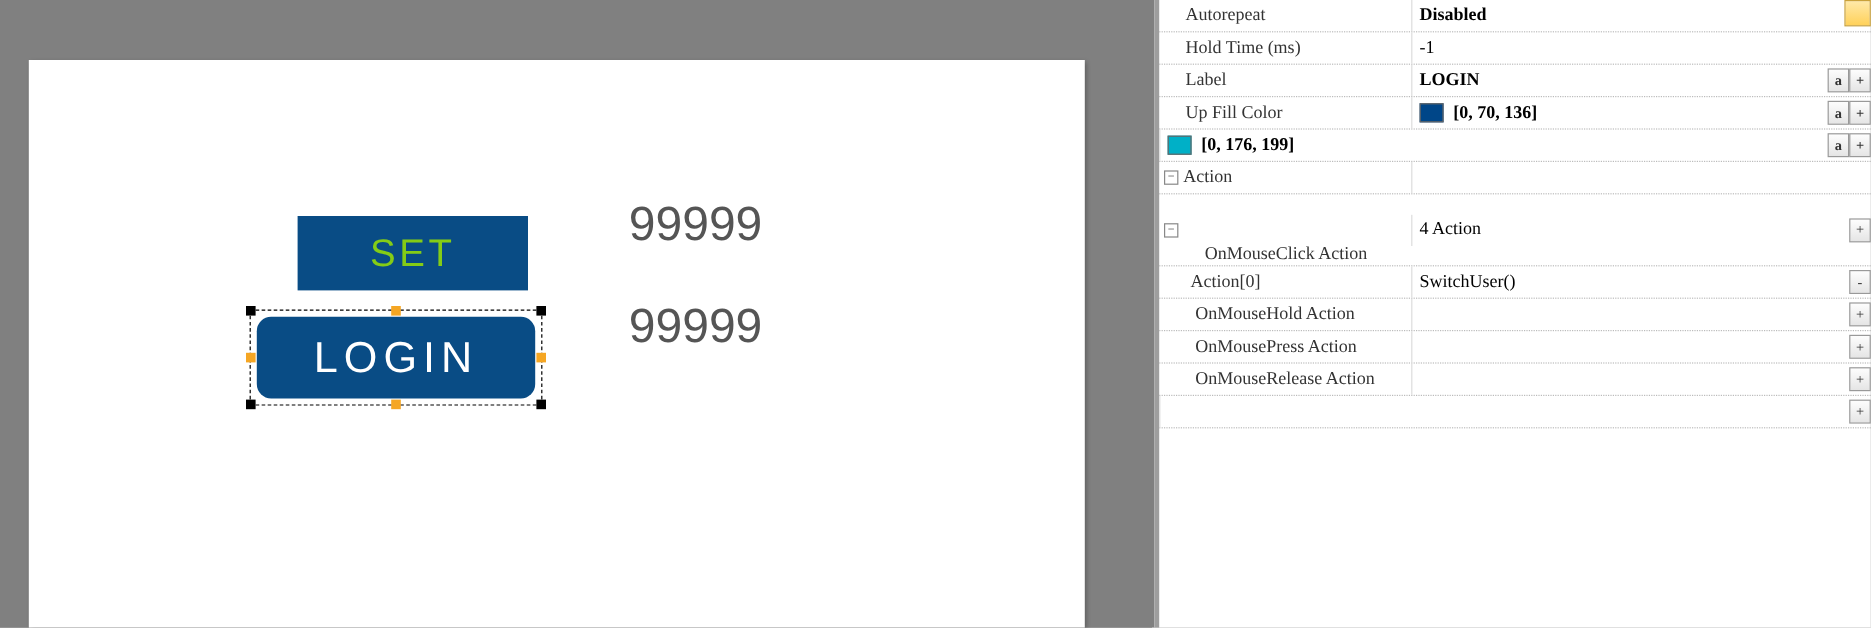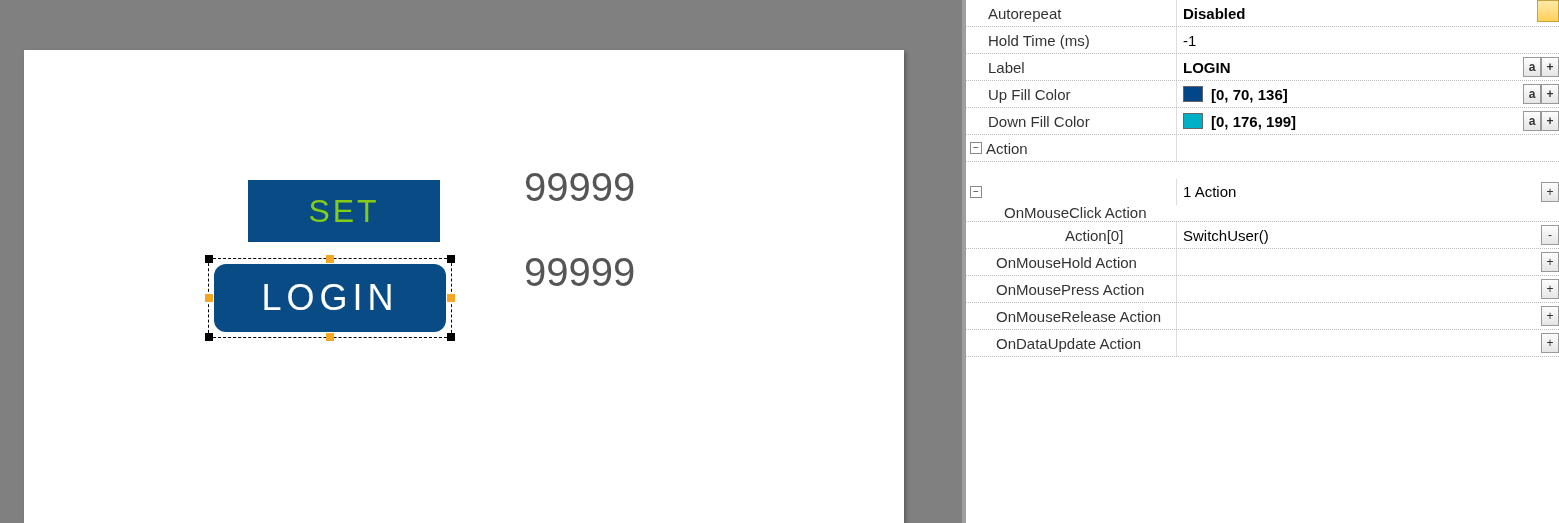--- a/index.html
+++ b/index.html
@@ -100,36 +100,37 @@
       left: 962px;
       top: 0;
       width: 597px;
       height: 523px;
       background: #ffffff;
       border-left: 4px solid #9e9e9e;
     }
     .prop-grid {
       width: 100%;
       font-size: 15px;
+      font-family: Liberation Serif, serif;
     }
     .prop-row {
       display: flex;
       border-bottom: 1px dotted #bbb;
       min-height: 26px;
       align-items: center;
     }
     .prop-label {
       width: 210px;
       padding-left: 22px;
       color: #333;
       overflow: hidden;
       white-space: nowrap;
     }
     .prop-label.indent1 { padding-left: 30px; }
-    .prop-label.indent2 { padding-left: 99px; }
+    .prop-label.indent2 { padding-left: 26px; }
     .prop-value {
       flex: 1;
       padding-left: 6px;
       color: #000;
       display: flex;
       align-items: center;
       gap: 8px;
       border-left: 1px solid #ddd;
       min-height: 26px;
     }
@@ -240,21 +241,20 @@
         <span class="color-swatch" style="background:#004688"></span>
         <span>[0, 70, 136]</span>
         <div class="row-buttons">
           <div class="mini-btn">a</div>
           <div class="mini-btn">+</div>
         </div>
       </div>
     </div>
 
     <div class="prop-row">
-      <div class="prop-label">Down Fill Color</div>
       <div class="prop-value bold">
         <span class="color-swatch" style="background:#00b0c7"></span>
         <span>[0, 176, 199]</span>
         <div class="row-buttons">
           <div class="mini-btn">a</div>
           <div class="mini-btn">+</div>
         </div>
       </div>
     </div>
 
@@ -265,21 +265,21 @@
       </div>
       <div class="prop-value"></div>
     </div>
 
     <div class="prop-row">
       <div class="prop-label section">
         <span class="tree-toggle">−</span>
         <span style="padding-left:18px;margin-top:42px;">OnMouseClick Action</span>
       </div>
       <div class="prop-value">
-        <span>1 Action</span>
+        <span>4 Action</span>
         <div class="row-buttons">
           <div class="mini-btn">+</div>
         </div>
       </div>
     </div>
 
     <div class="prop-row">
       <div class="prop-label indent2">Action[0]</div>
       <div class="prop-value">
         <span>SwitchUser()</span>
@@ -313,21 +313,20 @@
       <div class="prop-label indent1">OnMouseRelease Action</div>
       <div class="prop-value">
         <span></span>
         <div class="row-buttons">
           <div class="mini-btn">+</div>
         </div>
       </div>
     </div>
 
     <div class="prop-row">
-      <div class="prop-label indent1">OnDataUpdate Action</div>
       <div class="prop-value">
         <span></span>
         <div class="row-buttons">
           <div class="mini-btn">+</div>
         </div>
       </div>
     </div>
 
   </div>
 </div>

